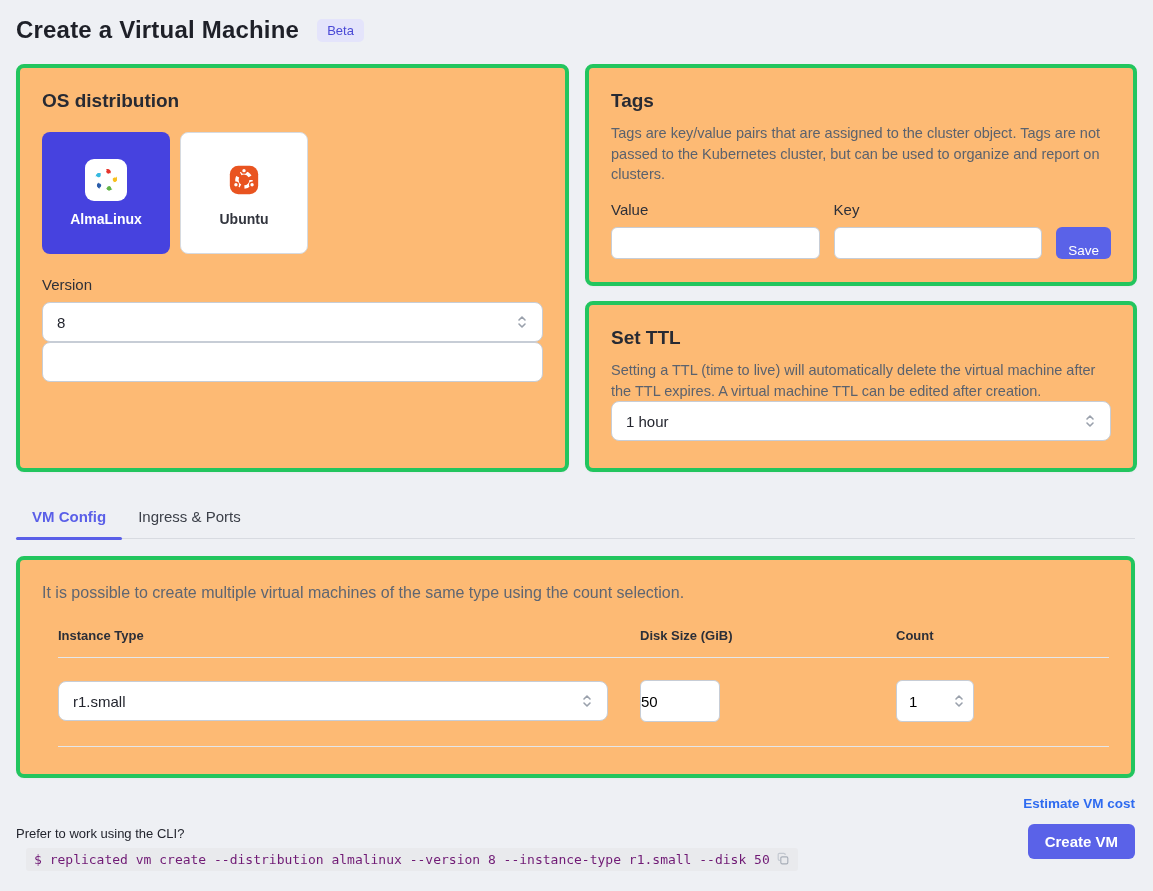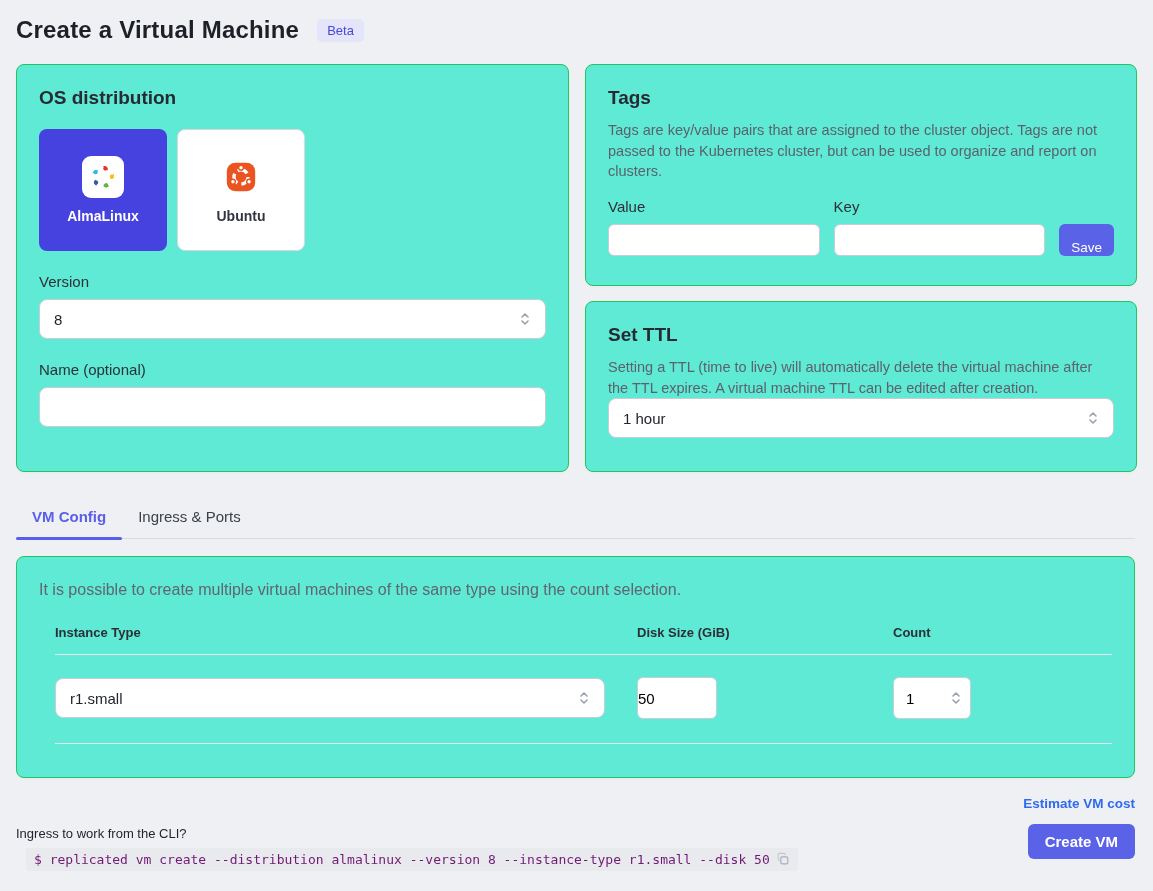--- a/index.html
+++ b/index.html
@@ -15,21 +15,21 @@
   
   .page-header { display: flex; align-items: center; gap: 18px; padding: 2px 0 20px 0; }
   .page-header h1 { font-size: 24px; font-weight: 700; letter-spacing: .2px; color: #1e2028; }
   .beta-badge {
     background: #e4e4fb; color: #4a49d6; font-size: 13px; font-weight: 500;
     padding: 5px 10px; border-radius: 5px; line-height: 1;
   }
 
   
   .card {
-    background: #5eead4; border: 1px solid #22c55e; border-radius: 8px;
+    background: #fdba74; border: 4px solid #22c55e; border-radius: 8px;
     box-shadow: 0 1px 2px rgba(20,24,40,.03);
   }
   .card-title { font-size: 19px; font-weight: 700; color: #272a33; }
 
   .top-grid { display: grid; grid-template-columns: 553px 552px; gap: 16px; }
   .right-col { display: flex; flex-direction: column; gap: 15px; }
 
   
   .os-card { padding: 22px; height: 408px; }
   .os-tiles { display: flex; gap: 10px; margin-top: 20px; }
@@ -171,21 +171,20 @@
 
     <div class="field-label">Version</div>
     <div class="select">
       <span>8</span>
       <svg class="chev" width="12" height="18" viewBox="0 0 12 18" fill="none" stroke="#9aa1ac" stroke-width="1.6" stroke-linecap="round" stroke-linejoin="round">
           <path d="M3 7l3-3 3 3"></path>
           <path d="M3 11l3 3 3-3"></path>
         </svg>
     </div>
 
-    <div class="field-label">Name (optional)</div>
     <input class="text-input" type="text" value="" style="">
   </div>
 
   <div class="right-col">
 
     <div class="card tags-card">
       <div class="card-title">Tags</div>
       <p class="card-desc">Tags are key/value pairs that are assigned to the cluster object. Tags are not passed to the Kubernetes cluster, but can be used to organize and report on clusters.</p>
       <div class="tags-form">
         <div class="tags-field">
@@ -250,21 +249,21 @@
             <path d="M3 11l3 3 3-3"></path>
           </svg>
       </div>
     </div>
   </div>
   <hr class="vm-divider" style="margin-top:24px">
 </div>
 
 <div class="footer">
   <div class="cli-block">
-    <div class="cli-prompt">Ingress to work from the CLI?</div>
+    <div class="cli-prompt">Prefer to work using the CLI?</div>
     <div class="cli-code">
       <span>$ replicated vm create --distribution almalinux --version 8 --instance-type r1.small --disk 50</span>
       <button class="copy-btn">
         <svg width="14" height="14" viewBox="0 0 16 16" fill="none" stroke="#a8aeb8" stroke-width="1.3">
           <rect x="5.5" y="5.5" width="8" height="8" rx="1.5"></rect>
           <path d="M10.5 3.5v-0.5a1.5 1.5 0 0 0-1.5-1.5H4A1.5 1.5 0 0 0 2.5 3v5A1.5 1.5 0 0 0 4 9.5h0.5" stroke="#c3c8d0"></path>
         </svg>
       </button>
     </div>
   </div>

